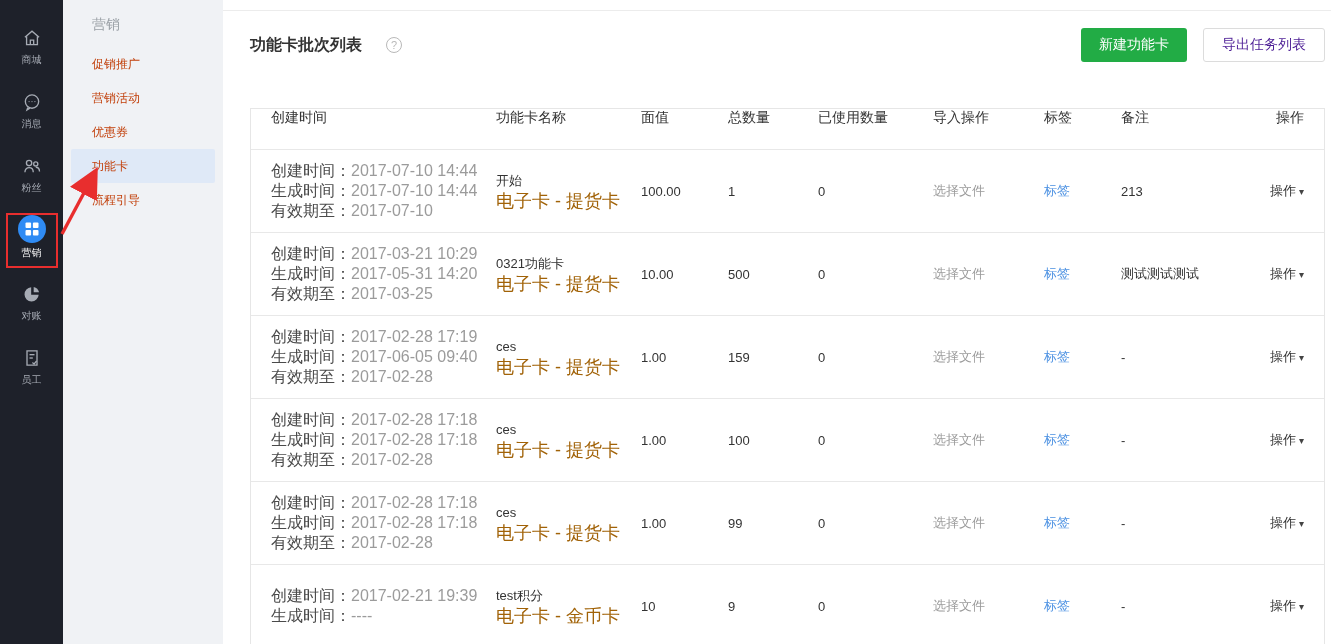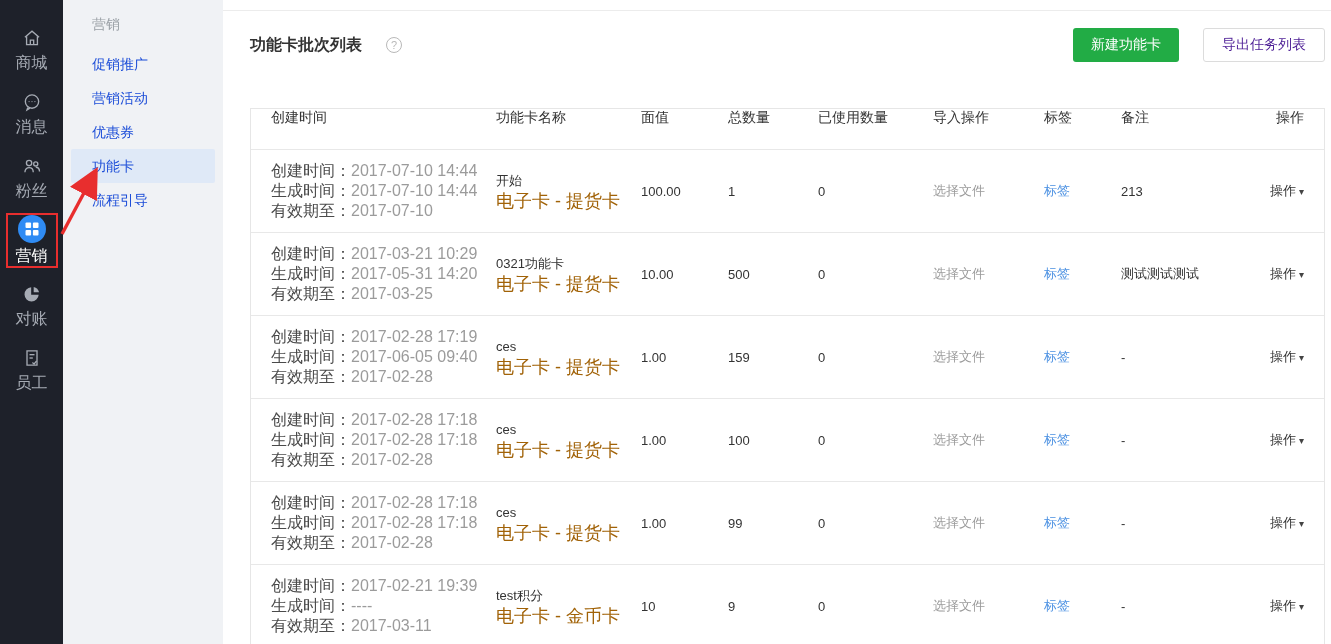--- a/index.html
+++ b/index.html
@@ -6,39 +6,39 @@
   body{
     width:1331px;height:644px;overflow:hidden;display:flex;position:relative;
     background:#fff;font-family:"Liberation Sans","DejaVu Sans",sans-serif;
     -webkit-font-smoothing:antialiased;
   }
   
   .dark-sidebar{width:63px;background:#1e212a;flex-shrink:0;box-sizing:border-box;padding-top:26px}
   .nav-item{height:64px;display:flex;flex-direction:column;align-items:center;cursor:pointer}
   .nav-icon{width:24px;height:24px;display:flex;align-items:center;justify-content:center}
   .nav-icon svg{display:block}
-  .nav-label{font-size:16px;color:#a6abb4;margin-top:3px}
+  .nav-label{font-size:10px;color:#a6abb4;margin-top:3px}
   .nav-item.active .nav-label{color:#ffffff}
   .active-circle{width:28px;height:28px;border-radius:50%;background:var(--blue-accent,#2f8bf4);display:flex;align-items:center;justify-content:center;margin-top:-3px}
   
   .sub-sidebar{width:160px;background:#f0f2f5;flex-shrink:0;box-sizing:border-box;padding-top:6px}
   .sub-header{padding:10px 0 13px 29px;font-size:14px;color:#9aa0a6}
-  .sub-item{height:34px;line-height:34px;margin:0 8px;padding-left:21px;font-size:14px;color:#1d4ed8;cursor:pointer;border-radius:2px}
+  .sub-item{height:34px;line-height:34px;margin:0 8px;padding-left:21px;font-size:12px;color:#c2410c;cursor:pointer;border-radius:2px}
   .sub-item.active{background:#dfe9f7}
   
   .anno-box{position:absolute;left:6px;top:213px;width:52px;height:55px;border:2px solid var(--red-anno,#e82e2e);z-index:6;pointer-events:none;box-sizing:border-box}
   .anno-arrow{position:absolute;left:0;top:0;z-index:6;pointer-events:none}
   
   main{flex:1;box-sizing:border-box}
   .top-strip{height:10px;border-bottom:1px solid #ececec}
   .page-header{display:flex;justify-content:space-between;align-items:center;padding:17px 6px 0 27px}
   .page-title-wrap{display:flex;align-items:center;gap:24px}
   .page-title{font-size:16px;font-weight:bold;color:#333}
   .help-icon{width:16px;height:16px;border:1px solid #b9b9b9;border-radius:50%;color:#b9b9b9;font-size:11px;display:flex;align-items:center;justify-content:center;cursor:pointer;box-sizing:border-box}
-  .btns{display:flex;gap:24px}
+  .btns{display:flex;gap:16px}
   .btn{height:34px;box-sizing:border-box;border-radius:3px;font-size:14px;display:flex;align-items:center;justify-content:center;cursor:pointer;padding:0 18px}
   .btn-primary{background:var(--green-primary,#22ac45);color:#fff;border:none}
   .btn-secondary{background:#fff;color:#4c1d95;border:1px solid #dcdcdc}
   
   .table{margin:46px 6px 0 27px;width:1075px;border:1px solid #e6e6e6;box-sizing:border-box;color:#333}
   .thead{display:flex;height:40px;padding:0 20px;border-bottom:1px solid #e8e8e8;font-size:14px;color:#333}
   .tr{display:flex;height:82px;align-items:center;padding:0 20px;border-bottom:1px solid #e8e8e8;font-size:13px}
   .tr:last-child{border-bottom:none}
   .col-created{width:225px;box-sizing:border-box}
   .col-name{width:145px;box-sizing:border-box}
@@ -281,21 +281,20 @@
           <div class="col-remark">-</div>
           <div class="col-action">
             <span class="action-trigger"><span>操作</span><span class="caret">▾</span></span>
           </div>
         </div>
 
         <div class="tr">
           <div class="col-created">
             <div class="tline"><span class="tlabel">创建时间：</span><span class="tval">2017-02-21 19:39</span></div>
             <div class="tline"><span class="tlabel">生成时间：</span><span class="tval">----</span></div>
-            <div class="tline"><span class="tlabel">有效期至：</span><span class="tval">2017-03-11</span></div>
           </div>
           <div class="col-name">
             <div class="card-name">test积分</div>
             <div class="card-type">电子卡 - 金币卡</div>
           </div>
           <div class="col-face">10</div>
           <div class="col-total">9</div>
           <div class="col-used">0</div>
           <div class="col-import"><span class="choose-file">选择文件</span></div>
           <div class="col-tag"><a class="tag-link">标签</a></div>

